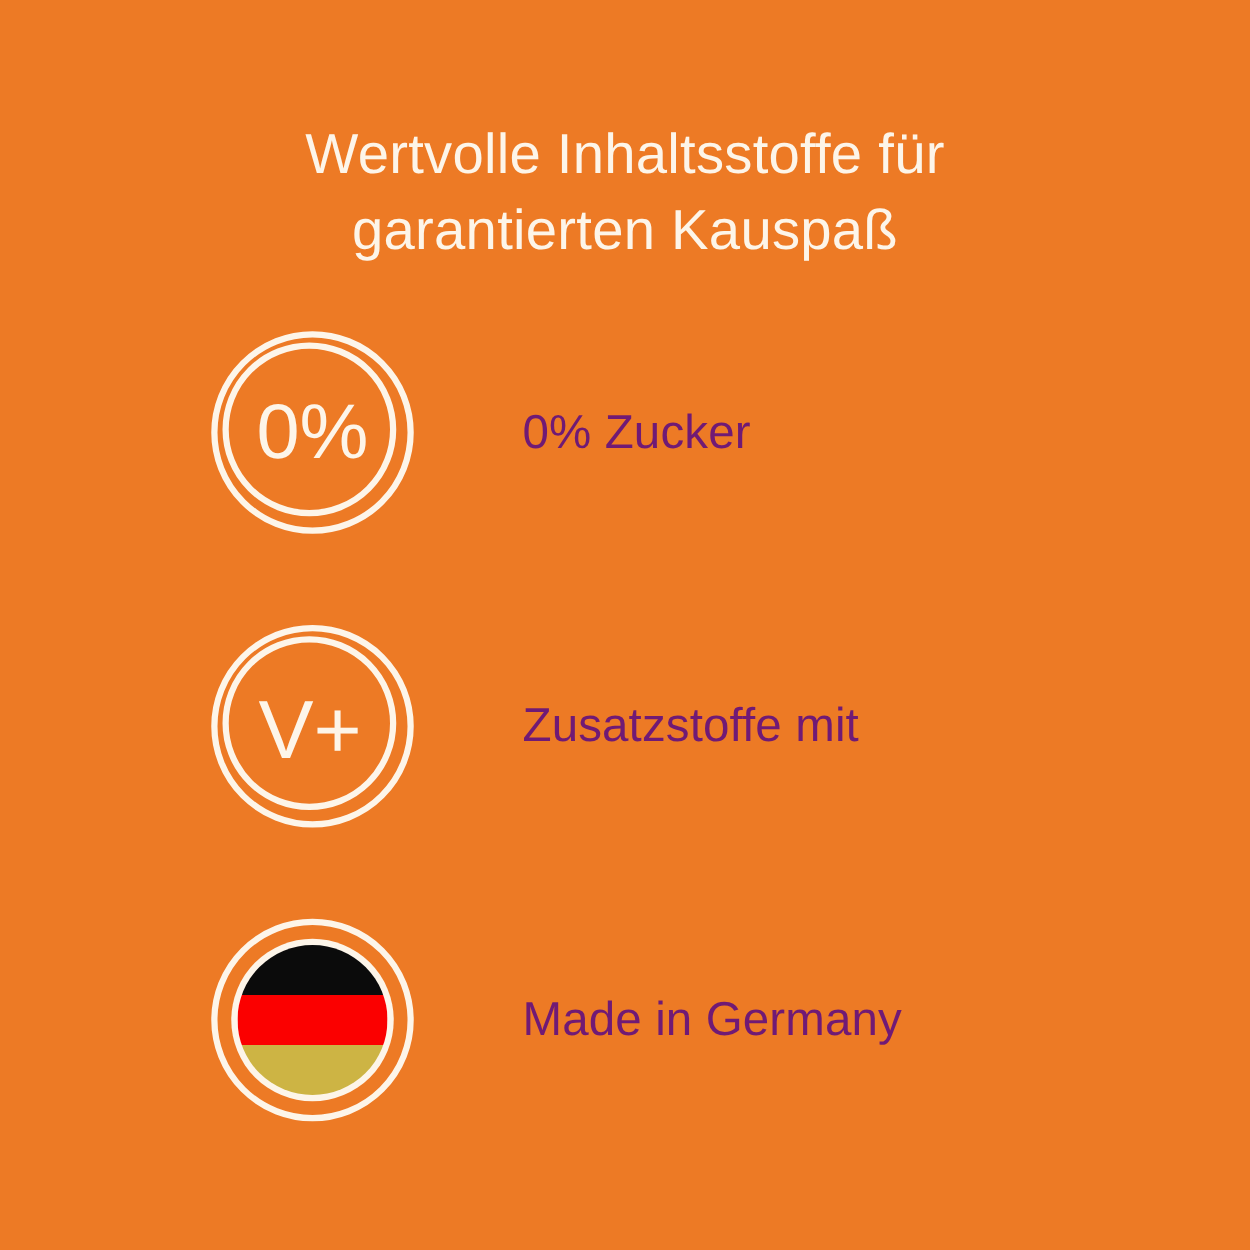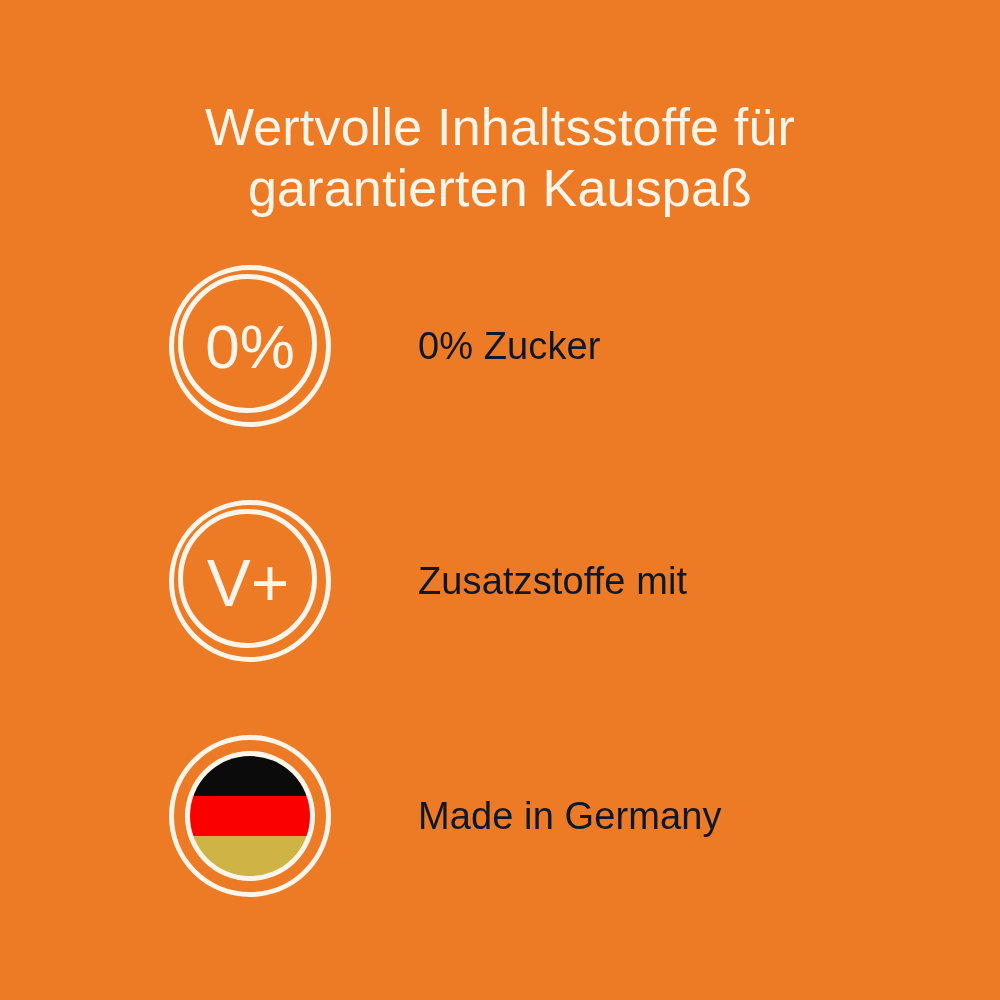--- a/index.html
+++ b/index.html
@@ -23,21 +23,21 @@
   }
 
   
   .headline {
     position: absolute;
     top: 62px;
     left: 0;
     width: 1000px;
     text-align: center;
     color: #FDF5E9;
-    font-size: 52px;
+    font-size: 45px;
     line-height: 61px;
     font-weight: 400;
     letter-spacing: 0.2px;
     font-family: "Liberation Sans", sans-serif;
   }
   .headline .hl-line {
     display: block;
     white-space: nowrap;
   }
 
@@ -70,21 +70,21 @@
   }
 
   .feature-text {
     position: absolute;
     left: 418px;
     top: 0;
     height: 164px;
     display: flex;
     flex-direction: column;
     justify-content: center;
-    color: #0f172a;
+    color: #701a75;
     font-size: 38px;
     line-height: 53px;
     font-weight: 400;
     letter-spacing: 0.1px;
   }
   .feature-text .ft-line {
     display: block;
     white-space: nowrap;
   }
 </style>

